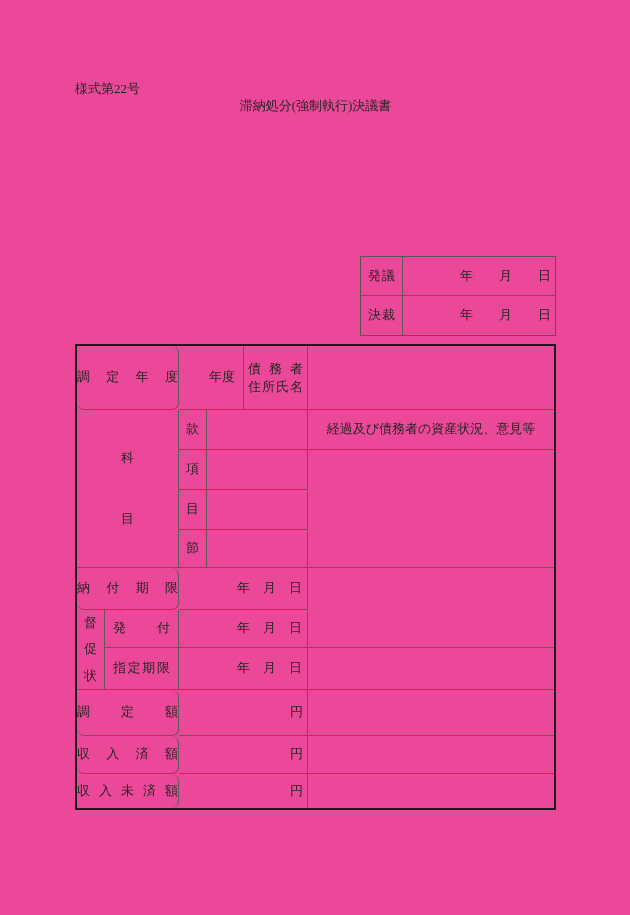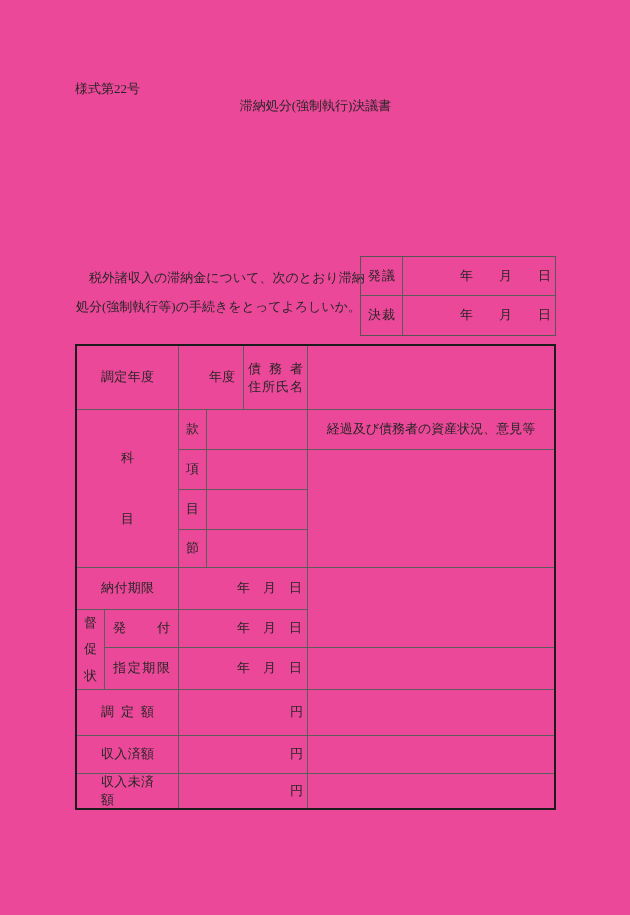--- a/index.html
+++ b/index.html
@@ -11,21 +11,21 @@
   }
   .abs{position:absolute;}
   .grid{display:grid;box-sizing:border-box;}
   .cell{box-sizing:border-box;display:flex;align-items:center;overflow:hidden;}
   .br{border-right:1px solid #5c5c5c;}
   .bb{border-bottom:1px solid #5c5c5c;justify-content:center;}
   .j{width:100%;text-align:justify;text-align-last:justify;text-justify:inter-character;}
   .plainline{width:100%;text-align:left;text-align-last:left;}
   .hcenter{justify-content:center;}
   .vcol{flex-direction:column;justify-content:center;}
-  .jlabel{padding:0 24px;}
+  .jlabel{padding:0 0;border-radius:7px;}
   .hpad{padding:0 5px;}
   .date-cell{justify-content:flex-end;padding-right:5px;}
   .yen-cell{justify-content:flex-end;padding-right:4px;}
   .unit-cell{justify-content:flex-end;padding-right:8px;}
   .line{line-height:19px;}
   .line2{line-height:18px;}
 
   
   .form-number{left:75px;top:80px;}
   .form-title{left:75px;top:97px;width:481px;text-align:center;}
@@ -66,24 +66,20 @@
 </head>
 <body>
 
 <div class="page">
 
   <div class="abs form-number">様式第22号</div>
 
   <div class="abs form-title">滞納処分(強制執行)決議書</div>
 
 
-  <div class="abs request-text">
-    <div class="l1">税外諸収入の滞納金について、次のとおり滞納</div>
-    <div class="l2">処分(強制執行等)の手続きをとってよろしいか。</div>
-  </div>
 
   <div class="abs grid tbl-decision">
     <div class="cell lab br bb">
       <div class="j">発議</div>
     </div>
     <div class="cell date-cell bb">年　　月　　日</div>
     <div class="cell lab br">
       <div class="j">決裁</div>
     </div>
     <div class="cell date-cell">年　　月　　日</div>

